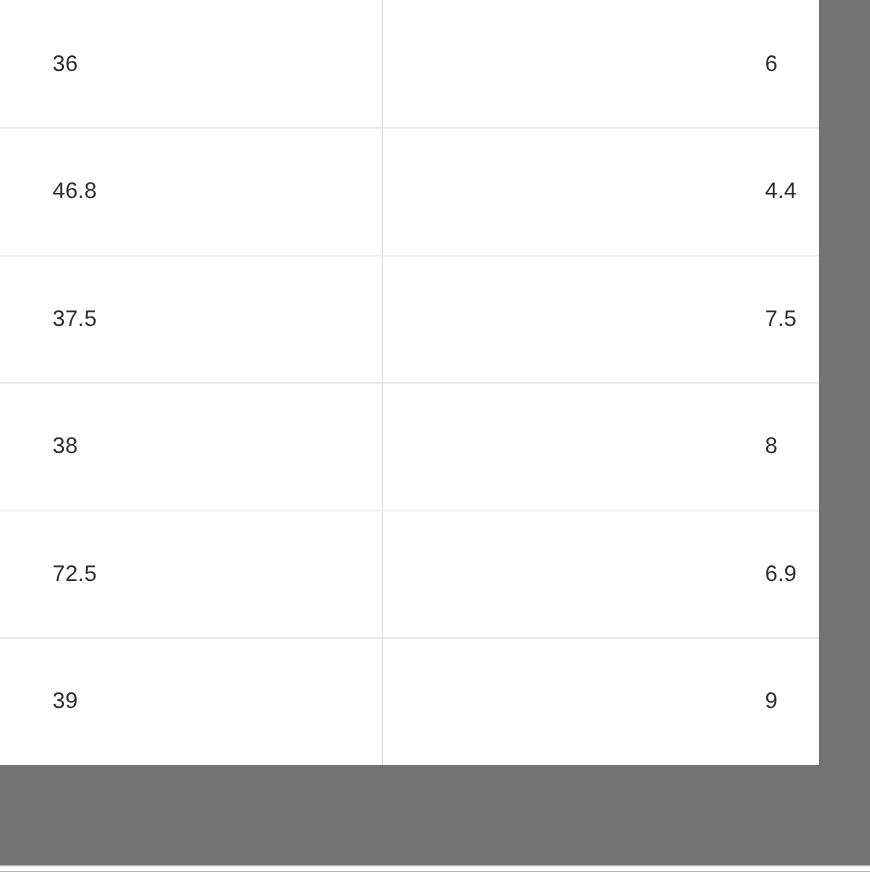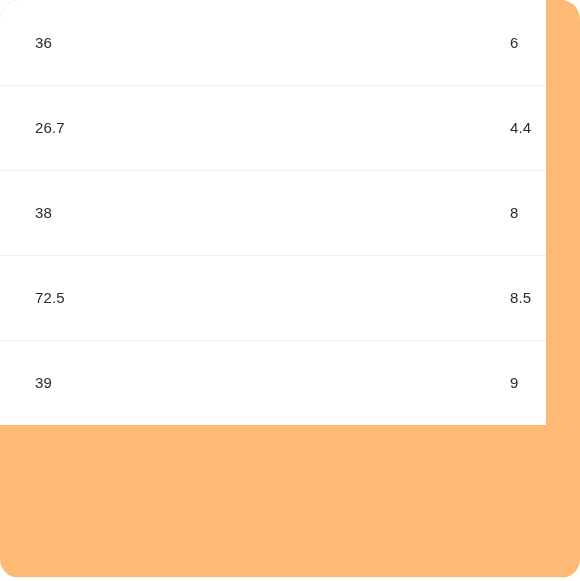--- a/index.html
+++ b/index.html
@@ -15,23 +15,22 @@
     position: relative;
   }
 
   
   #size-table-viewport {
     position: absolute;
     left: 0;
     top: 0;
     width: 580px;
     height: 578px;
-    background: #fdba74;
+    background: #737373;
     overflow: hidden;
-    border-radius: 19px;
   }
 
   
   #size-conversion-table {
     position: absolute;
     left: 0;
     top: 0;
     width: 546px;
     border-collapse: collapse;
     table-layout: fixed;
@@ -102,34 +101,38 @@
 
   <table id="size-conversion-table">
     <tbody>
 
       <tr>
         <td class="col-eu">36</td>
         <td class="col-us">6</td>
       </tr>
 
       <tr>
-        <td class="col-eu">26.7</td>
+        <td class="col-eu">46.8</td>
         <td class="col-us">4.4</td>
       </tr>
 
 
+      <tr>
+        <td class="col-eu">37.5</td>
+        <td class="col-us">7.5</td>
+      </tr>
 
       <tr>
         <td class="col-eu">38</td>
         <td class="col-us">8</td>
       </tr>
 
       <tr>
         <td class="col-eu">72.5</td>
-        <td class="col-us">8.5</td>
+        <td class="col-us">6.9</td>
       </tr>
 
       <tr>
         <td class="col-eu">39</td>
         <td class="col-us">9</td>
       </tr>
 
     </tbody>
   </table>
 

